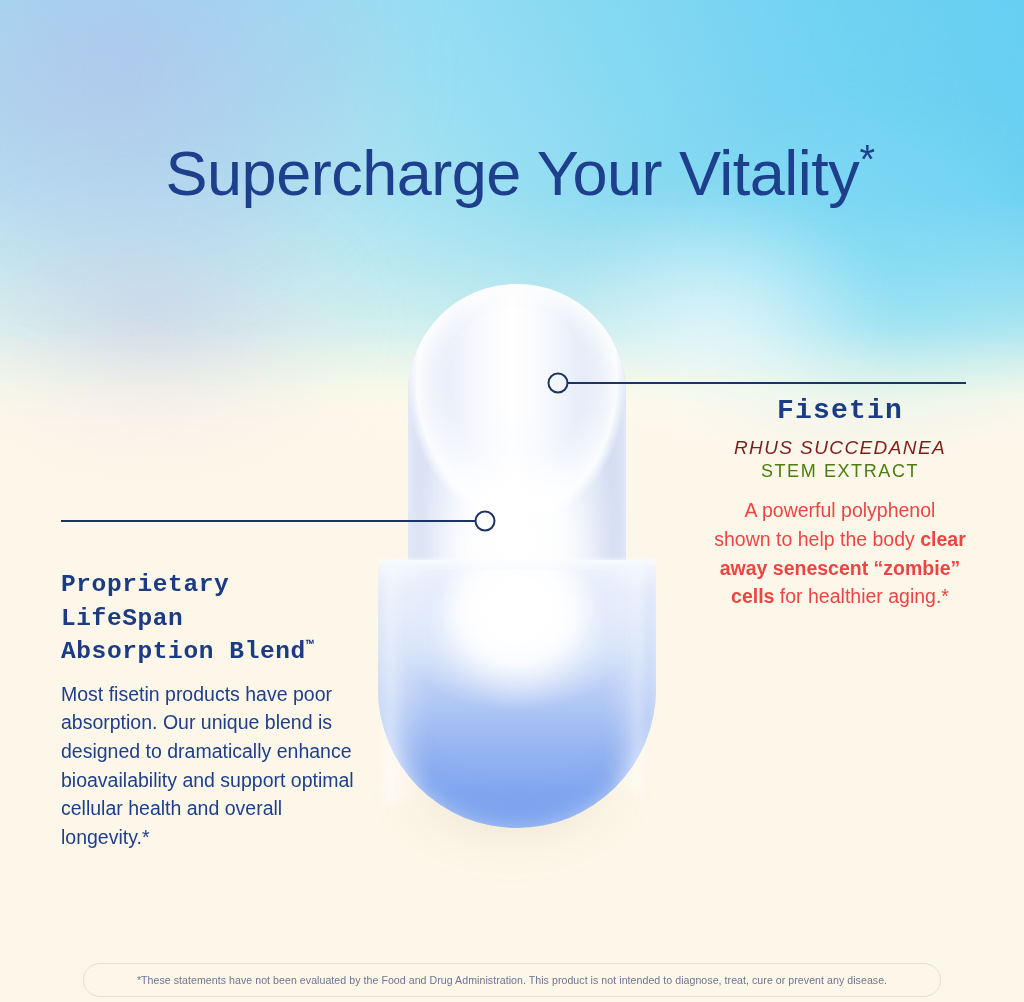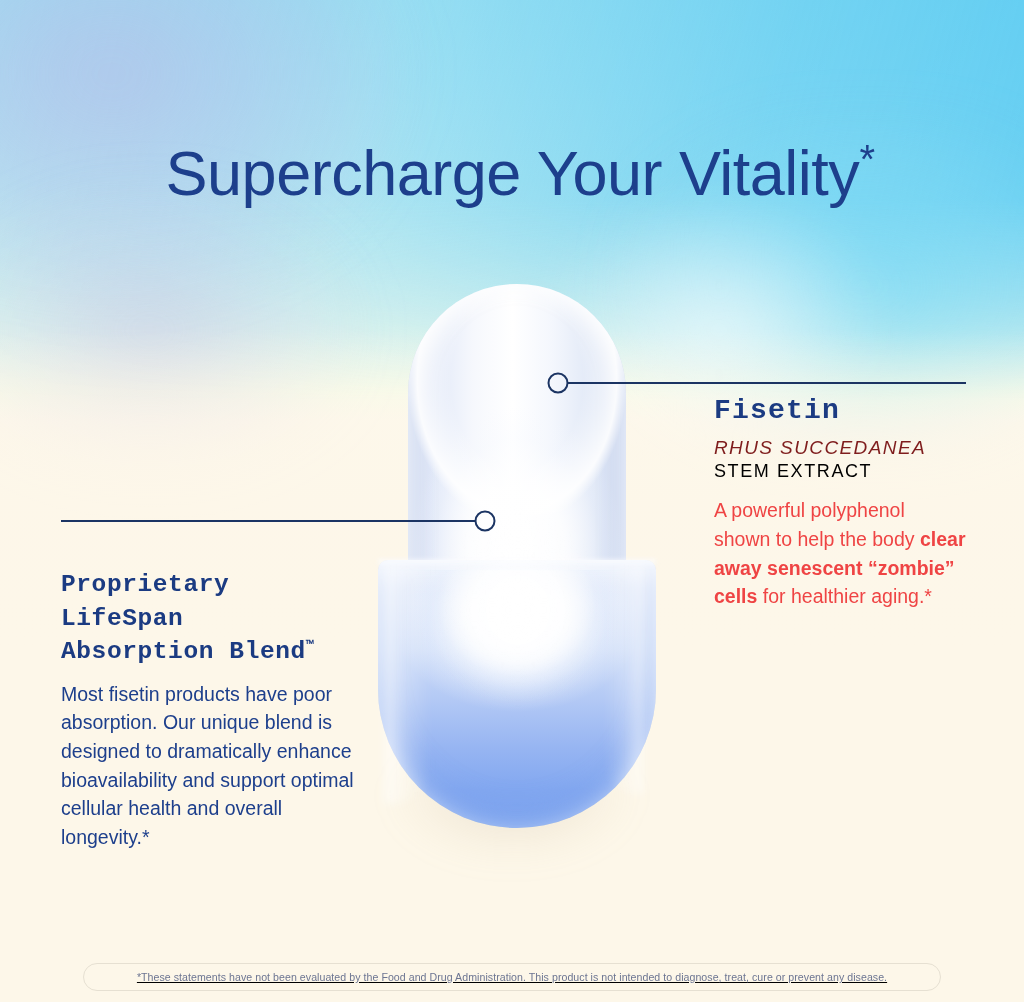--- a/index.html
+++ b/index.html
@@ -306,21 +306,21 @@
     inset: 0;
     pointer-events: none;
   }
 
   
   .label-right {
     position: absolute;
     right: 58px;
     top: 395px;
     width: 252px;
-    text-align: left;
+    text-align: center;
     color: #1d3f8c;
   }
   .label-right .title {
     font-family: "Liberation Mono", "DejaVu Sans Mono", monospace;
     font-size: 28px;
     font-weight: 700;
     letter-spacing: 1.2px;
     color: #1b3b82;
     margin-bottom: 10px;
   }
@@ -328,21 +328,21 @@
     font-size: 19px;
     font-style: italic;
     letter-spacing: 1.4px;
     color: #7f1d1d;
     line-height: 1.28;
   }
   .label-right .part {
     font-size: 18px;
     font-style: normal;
     letter-spacing: 1.6px;
-    color: #000000;
+    color: #4d7c0f;
     line-height: 1.28;
     margin-bottom: 13px;
   }
   .label-right .body {
     font-size: 19.5px;
     line-height: 1.47;
     color: #ef4444;
   }
   .label-right .body b { font-weight: 700; }
 
@@ -375,28 +375,27 @@
     line-height: 1.47;
     color: #1d3f8c;
   }
 
   
   .disclaimer {
     position: absolute;
     left: 83px;
     top: 963px;
     width: 858px;
-    height: 28px;
+    height: 34px;
     border: 1px solid #e6e0d2;
     border-radius: 17px;
     display: flex;
     align-items: center;
     justify-content: center;
     box-sizing: border-box;
-    text-decoration: underline;
   }
   .disclaimer span {
     font-size: 10.6px;
     color: #6c7592;
     letter-spacing: 0.05px;
     white-space: nowrap;
   }
 </style>
 </head>
 <body>

